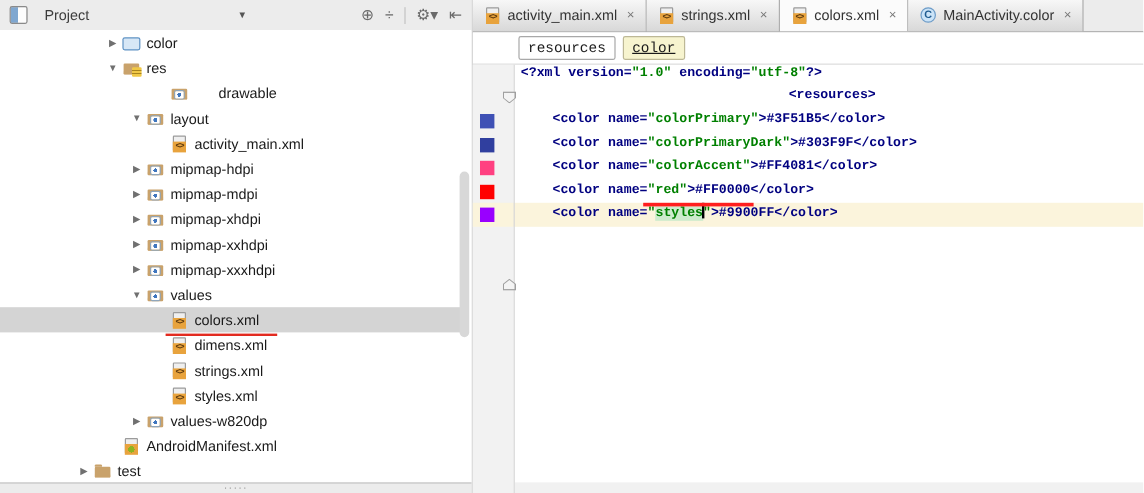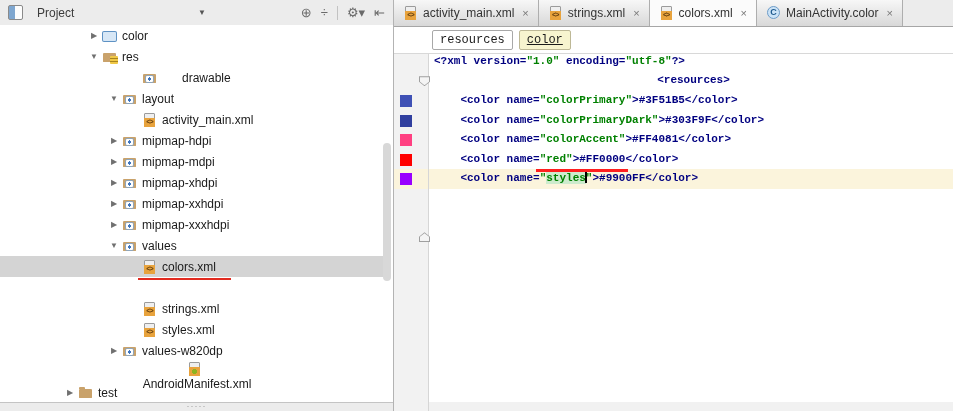--- a/index.html
+++ b/index.html
@@ -161,36 +161,41 @@
           <span class="arrow" style="margin-left: 106px;">▼</span>
           <span class="ticon folder-restype"></span>
           <span class="tlabel">values</span>
         </div>
         <div class="tree-row sel" style="top: 231px;">
           <span class="arrow" style="margin-left: 126px;"></span>
           <span class="ticon xml-file"></span>
           <span class="tlabel">colors.xml</span>
         </div>
         <div class="tree-underline" style="top: 253px;"></div>
+        <div class="tree-row" style="top: 252px;">
+          <span class="arrow" style="margin-left: 126px;"></span>
+          <span class="ticon xml-file"></span>
+          <span class="tlabel">dimens.xml</span>
+        </div>
         <div class="tree-row" style="top: 273px;">
           <span class="arrow" style="margin-left: 126px;"></span>
           <span class="ticon xml-file"></span>
           <span class="tlabel">strings.xml</span>
         </div>
         <div class="tree-row" style="top: 294px;">
           <span class="arrow" style="margin-left: 126px;"></span>
           <span class="ticon xml-file"></span>
           <span class="tlabel">styles.xml</span>
         </div>
         <div class="tree-row" style="top: 315px;">
           <span class="arrow" style="margin-left: 106px;">▶</span>
           <span class="ticon folder-restype"></span>
           <span class="tlabel">values-w820dp</span>
         </div>
-        <div class="tree-row" style="top: 336px; flex-direction: column;">
+        <div class="tree-row" style="top: 336px;">
           <span class="arrow" style="margin-left: 86px;"></span>
           <span class="ticon manifest-file"></span>
           <span class="tlabel">AndroidManifest.xml</span>
         </div>
         <div class="tree-row" style="top: 357px;">
           <span class="arrow" style="margin-left: 62px;">▶</span>
           <span class="ticon folder-plain"></span>
           <span class="tlabel">test</span>
         </div>
       </div>

